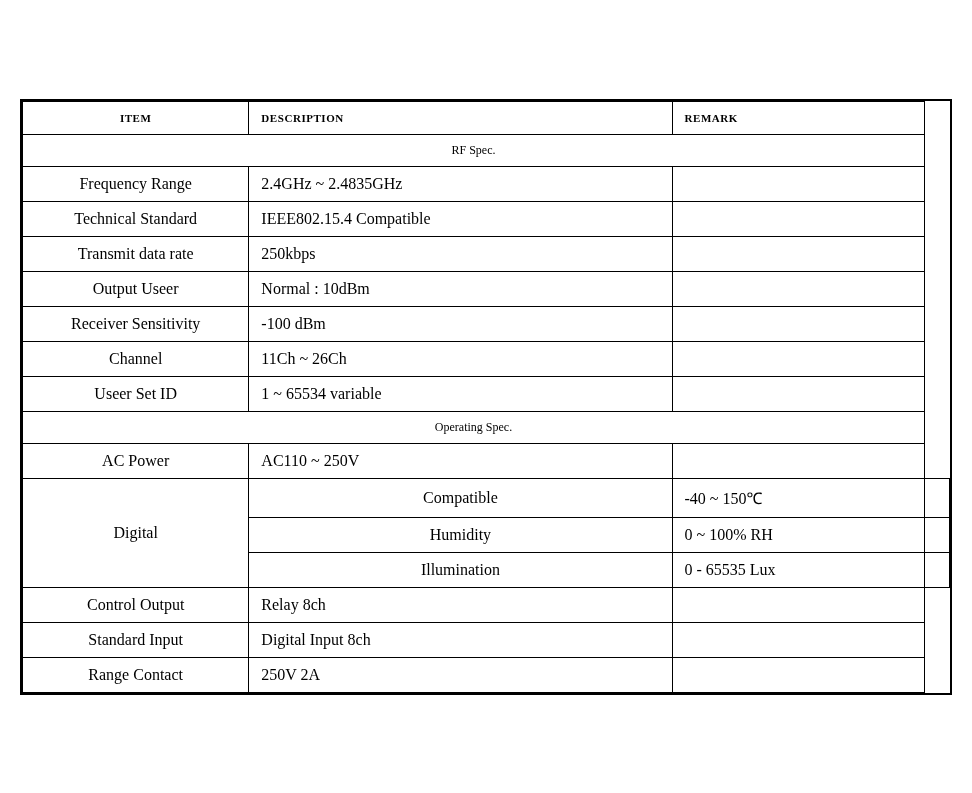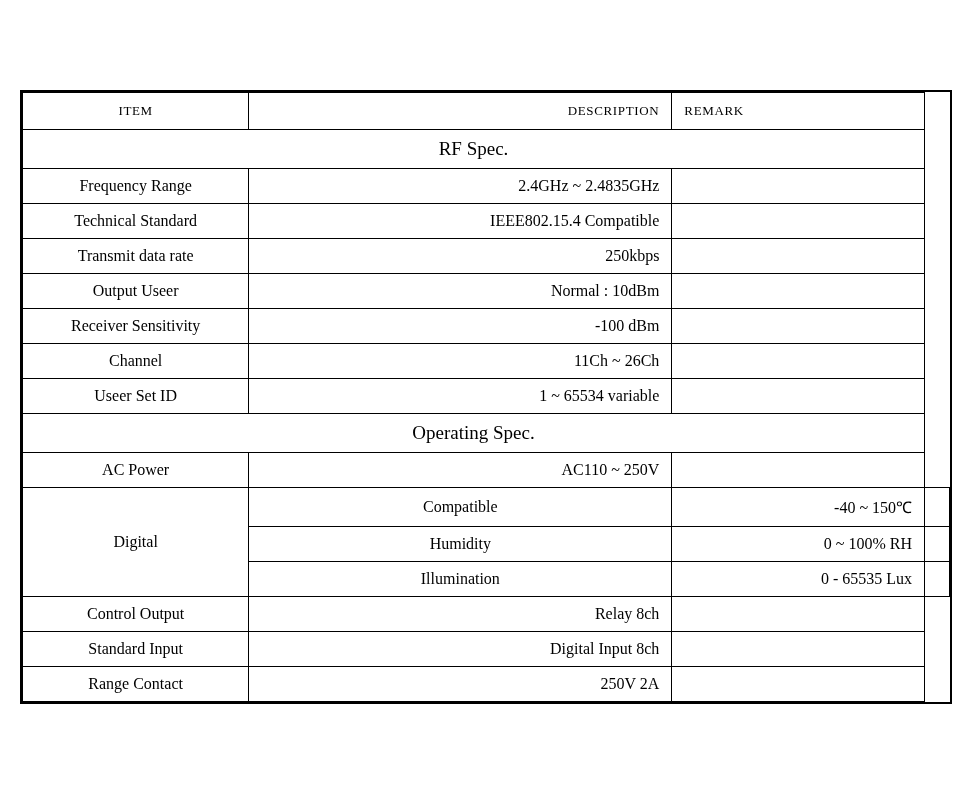--- a/index.html
+++ b/index.html
@@ -30,40 +30,40 @@
     }
 
     th, td {
       border: 1px solid #000;
       padding: 8px 12px;
       text-align: center;
       vertical-align: middle;
     }
 
     thead th {
-      font-weight: normal;
-      font-size: 13px;
+      font-weight: bold;
+      font-size: 11px;
       letter-spacing: 0.05em;
       padding: 10px 12px;
     }
 
     .section-header td {
       text-align: center;
-      font-size: 19px;
+      font-size: 12px;
       padding: 8px;
     }
 
     .item-cell {
       width: 25%;
       text-align: center;
     }
 
     .desc-cell {
       width: 47%;
-      text-align: right;
+      text-align: left;
     }
 
     .remark-cell {
       width: 28%;
       text-align: left;
     }
 
     .sensing-label {
       vertical-align: middle;
       text-align: center;

